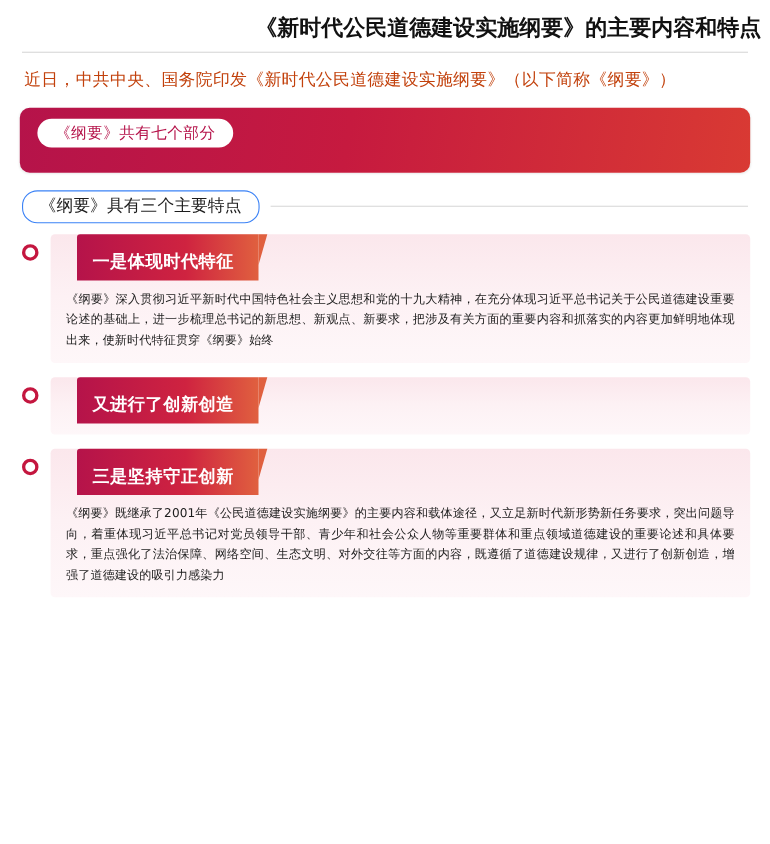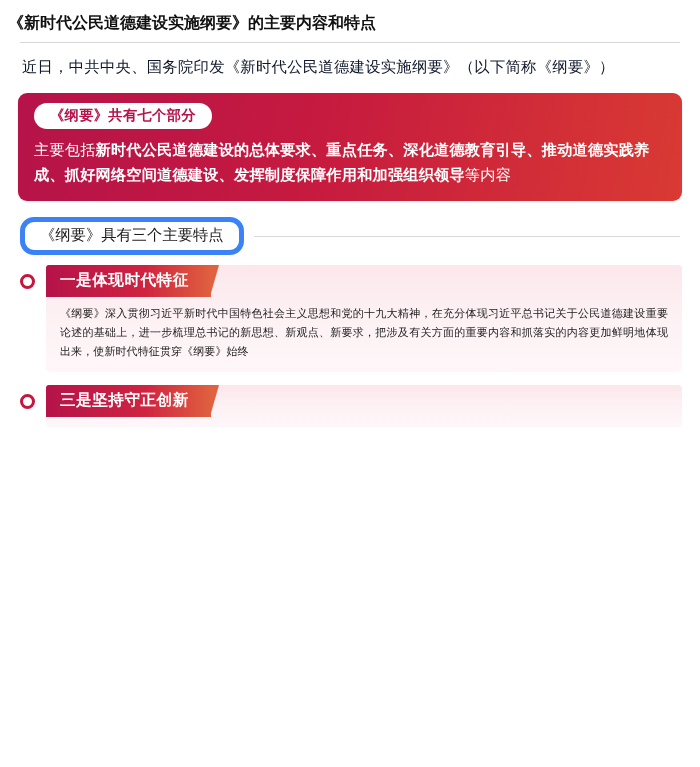--- a/index.html
+++ b/index.html
@@ -16,58 +16,58 @@
   }
   .page {
     position: relative;
     width: 700px;
     height: 767px;
     box-sizing: border-box;
   }
 
   
   .title {
-    font-size: 16px;
+    font-size: 20px;
     font-weight: bold;
     color: #111111;
-    text-align: left;
+    text-align: right;
     letter-spacing: 0px;
     padding: 13px 8px 10px 8px;
     line-height: 1.2;
   }
   .title-rule {
     width: 660px;
     margin: 0 auto;
     border-bottom: 1px solid #d8d8d8;
   }
 
   
   .lead {
     font-size: 15.3px;
-    color: #0f172a;
+    color: #c2410c;
     padding: 13px 22px 12px 22px;
     line-height: 1.5;
     letter-spacing: 0.3px;
   }
 
   
   .red-block {
     margin: 2px 18px 0 18px;
     border-radius: 9px;
     background: linear-gradient(100deg, #b5134a 0%, #c61a3f 45%, #d93a33 100%);
     padding: 10px 16px 14px 16px;
     position: relative;
     box-shadow: 0 1px 2px rgba(0,0,0,0.08);
   }
   .pill {
     display: inline-block;
     background: #ffffff;
     color: #b5134a;
     font-size: 14.2px;
-    font-weight: bold;
+    font-weight: normal;
     border-radius: 13px;
     padding: 3px 16px 4px 16px;
     margin-bottom: 9px;
     letter-spacing: 0.4px;
   }
   .red-text {
     color: #ffffff;
     font-size: 15.2px;
     line-height: 1.62;
     letter-spacing: 0.2px;
@@ -81,21 +81,21 @@
 
   
   .sec-head {
     display: flex;
     align-items: center;
     margin: 16px 20px 10px 20px;
   }
   .sec-head .lbl {
     font-size: 15.3px;
     color: #1c1c1c;
-    border: 5px solid #3b82f6;
+    border: 1px solid #3b82f6;
     border-radius: 14px;
     padding: 3px 15px 4px 15px;
     white-space: nowrap;
     background: #fff;
   }
   .sec-head .rule {
     flex: 1;
     height: 1px;
     background: #d9d9d9;
     margin-left: 10px;
@@ -126,24 +126,25 @@
     background: linear-gradient(180deg, #fbe7ec 0%, #fdf1f4 48%, #fef7f9 100%);
     border-radius: 4px;
     padding: 0 0 10px 0;
   }
   .f-head {
     display: inline-block;
     background: linear-gradient(90deg, #b5134a 0%, #cf2340 60%, #e0603f 100%);
     color: #ffffff;
     font-size: 15.6px;
     font-weight: bold;
-    padding: 5px 22px 6px 14px;
+    padding: 15px 22px 6px 14px;
     border-radius: 3px 0 0 0;
     letter-spacing: 0.5px;
     position: relative;
+    margin-left: 24px;
   }
   .f-head::after {
     content: "";
     position: absolute;
     right: -8px;
     top: 0;
     width: 0;
     height: 0;
     border-top: 0 solid transparent;
     border-bottom: 28px solid transparent;
@@ -163,43 +164,47 @@
 
 <div class="page">
 
   <div class="title">《新时代公民道德建设实施纲要》的主要内容和特点</div>
   <div class="title-rule"></div>
 
   <div class="lead">近日，中共中央、国务院印发《新时代公民道德建设实施纲要》（以下简称《纲要》）</div>
 
   <div class="red-block">
     <div class="pill">《纲要》共有七个部分</div>
-    <div class="red-text">
-      <span class="thin">主要包括</span><b>新时代公民道德建设的总体要求、重点任务、深化道德教育引导、推动道德实践养成、抓好网络空间道德建设、发挥制度保障作用和加强组织领导</b><span class="thin">等内容</span>
-    </div>
   </div>
 
   <div class="sec-head">
     <div class="lbl">《纲要》具有三个主要特点</div>
     <div class="rule"></div>
   </div>
 
   <div class="features">
 
     <div class="feature">
       <div class="bullet"></div>
       <div class="f-body">
         <div class="f-head">一是体现时代特征</div>
         <div class="f-text">《纲要》深入贯彻习近平新时代中国特色社会主义思想和党的十九大精神，在充分体现习近平总书记关于公民道德建设重要论述的基础上，进一步梳理总书记的新思想、新观点、新要求，把涉及有关方面的重要内容和抓落实的内容更加鲜明地体现出来，使新时代特征贯穿《纲要》始终</div>
       </div>
     </div>
 
     <div class="feature">
       <div class="bullet"></div>
       <div class="f-body">
-        <div class="f-head">三是坚持守正创新</div>
+        <div class="f-head">又进行了创新创造</div>
       </div>
     </div>
 
+    <div class="feature">
+      <div class="bullet"></div>
+      <div class="f-body">
+        <div class="f-head">三是坚持守正创新</div>
+        <div class="f-text">《纲要》既继承了2001年《公民道德建设实施纲要》的主要内容和载体途径，又立足新时代新形势新任务要求，突出问题导向，着重体现习近平总书记对党员领导干部、青少年和社会公众人物等重要群体和重点领域道德建设的重要论述和具体要求，重点强化了法治保障、网络空间、生态文明、对外交往等方面的内容，既遵循了道德建设规律，又进行了创新创造，增强了道德建设的吸引力感染力</div>
+      </div>
+    </div>
 
   </div>
 
 </div>
 
 </body></html>

